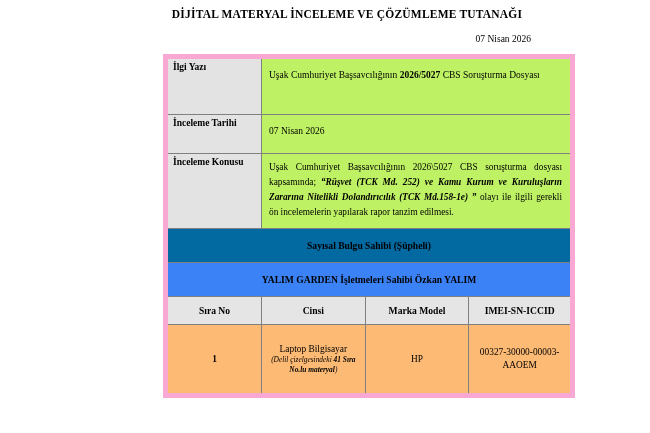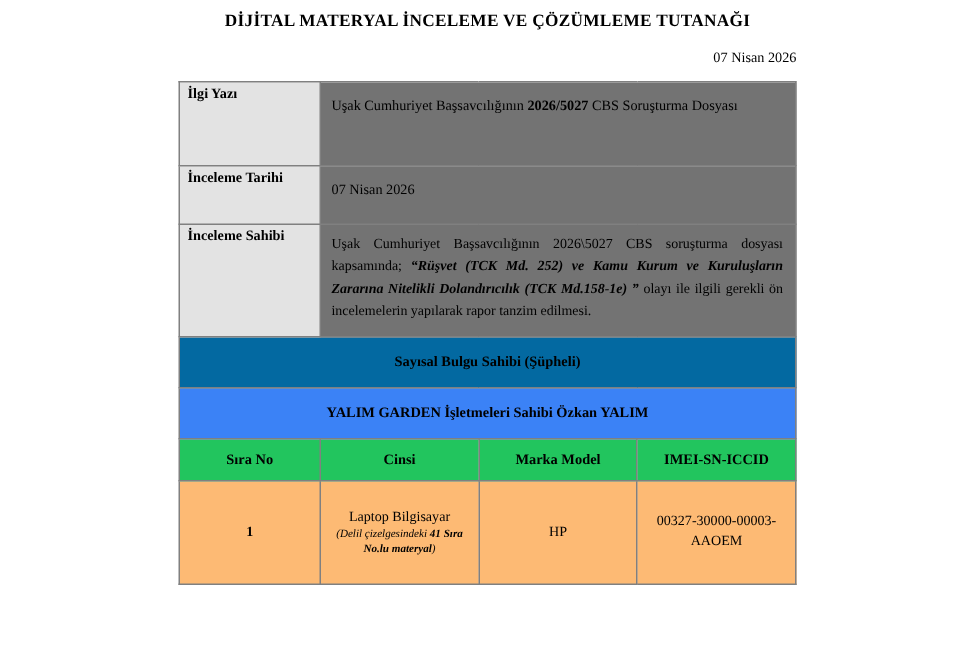--- a/index.html
+++ b/index.html
@@ -13,20 +13,21 @@
     background: #ffffff;
     font-family: "Liberation Serif", "DejaVu Serif", serif;
     color: #000000;
     overflow: hidden;
   }
   .page {
     position: relative;
     width: 650px;
     height: 370px;
     box-sizing: border-box;
+    padding-left: 44px;
   }
   .doc-title {
     text-align: center;
     font-weight: bold;
     font-size: 11.5px;
     letter-spacing: 0.2px;
     margin: 0;
     padding-top: 8px;
   }
   .doc-date {
@@ -37,37 +38,37 @@
   }
   .tbl-wrap {
     padding-top: 10px;
     padding-left: 119px;
     padding-right: 119px;
   }
   table.main {
     width: 412px;
     border-collapse: collapse;
     table-layout: fixed;
-    border: 1px solid #f9a8d4;
+    border: 5px solid #f9a8d4;
   }
   table.main td {
     border: 1px solid #808080;
     vertical-align: top;
     padding: 0;
   }
   .c-label {
     width: 88px;
     background: #e3e3e3;
     font-weight: bold;
     font-size: 9.5px;
     padding: 3px 0 3px 5px !important;
     vertical-align: top;
   }
   .c-value {
-    background: #737373;
+    background: #bef264;
     font-size: 9.5px;
     padding: 11px 7px 8px 7px !important;
     vertical-align: top;
   }
   .r-ilgi .c-value { height: 36px; }
   .r-tarih .c-value { height: 19px; }
   .konu-text {
     text-align: justify;
     line-height: 1.62;
     font-size: 9.3px;
@@ -81,21 +82,21 @@
   .band {
     text-align: center;
     font-weight: bold;
     font-size: 9.6px;
     padding: 11px 4px 11px 4px !important;
     vertical-align: middle !important;
   }
   .band-gray { background: #0369a1; }
   .band-white { background: #3b82f6; }
   .hdr {
-    background: #22c55e;
+    background: #e5e5e5;
     text-align: center;
     font-weight: bold;
     font-size: 9.6px;
     padding: 8px 2px 8px 2px !important;
     vertical-align: middle !important;
   }
   .cell {
     background: #fdba74;
     text-align: center;
     font-size: 9.4px;
@@ -137,21 +138,21 @@
           <td class="c-label">İlgi Yazı</td>
           <td class="c-value" colspan="3"><span>Uşak Cumhuriyet Başsavcılığının </span><b>2026/5027</b><span> CBS Soruşturma Dosyası</span></td>
         </tr>
 
         <tr class="r-tarih">
           <td class="c-label">İnceleme Tarihi</td>
           <td class="c-value" colspan="3">07 Nisan 2026</td>
         </tr>
 
         <tr class="r-konu">
-          <td class="c-label">İnceleme Sahibi</td>
+          <td class="c-label">İnceleme Konusu</td>
           <td class="c-value konu-text" colspan="3"><span>Uşak Cumhuriyet Başsavcılığının 2026\5027 CBS soruşturma dosyası kapsamında; </span><span class="em-law">“Rüşvet (TCK Md. 252) ve Kamu Kurum ve Kuruluşların Zararına Nitelikli Dolandırıcılık (TCK Md.158-1e) ”</span><span> olayı ile ilgili gerekli ön incelemelerin yapılarak rapor tanzim edilmesi.</span></td>
         </tr>
 
         <tr>
           <td class="band band-gray" colspan="4">Sayısal Bulgu Sahibi (Şüpheli)</td>
         </tr>
 
         <tr>
           <td class="band band-white" colspan="4">YALIM GARDEN İşletmeleri Sahibi Özkan YALIM</td>
         </tr>

